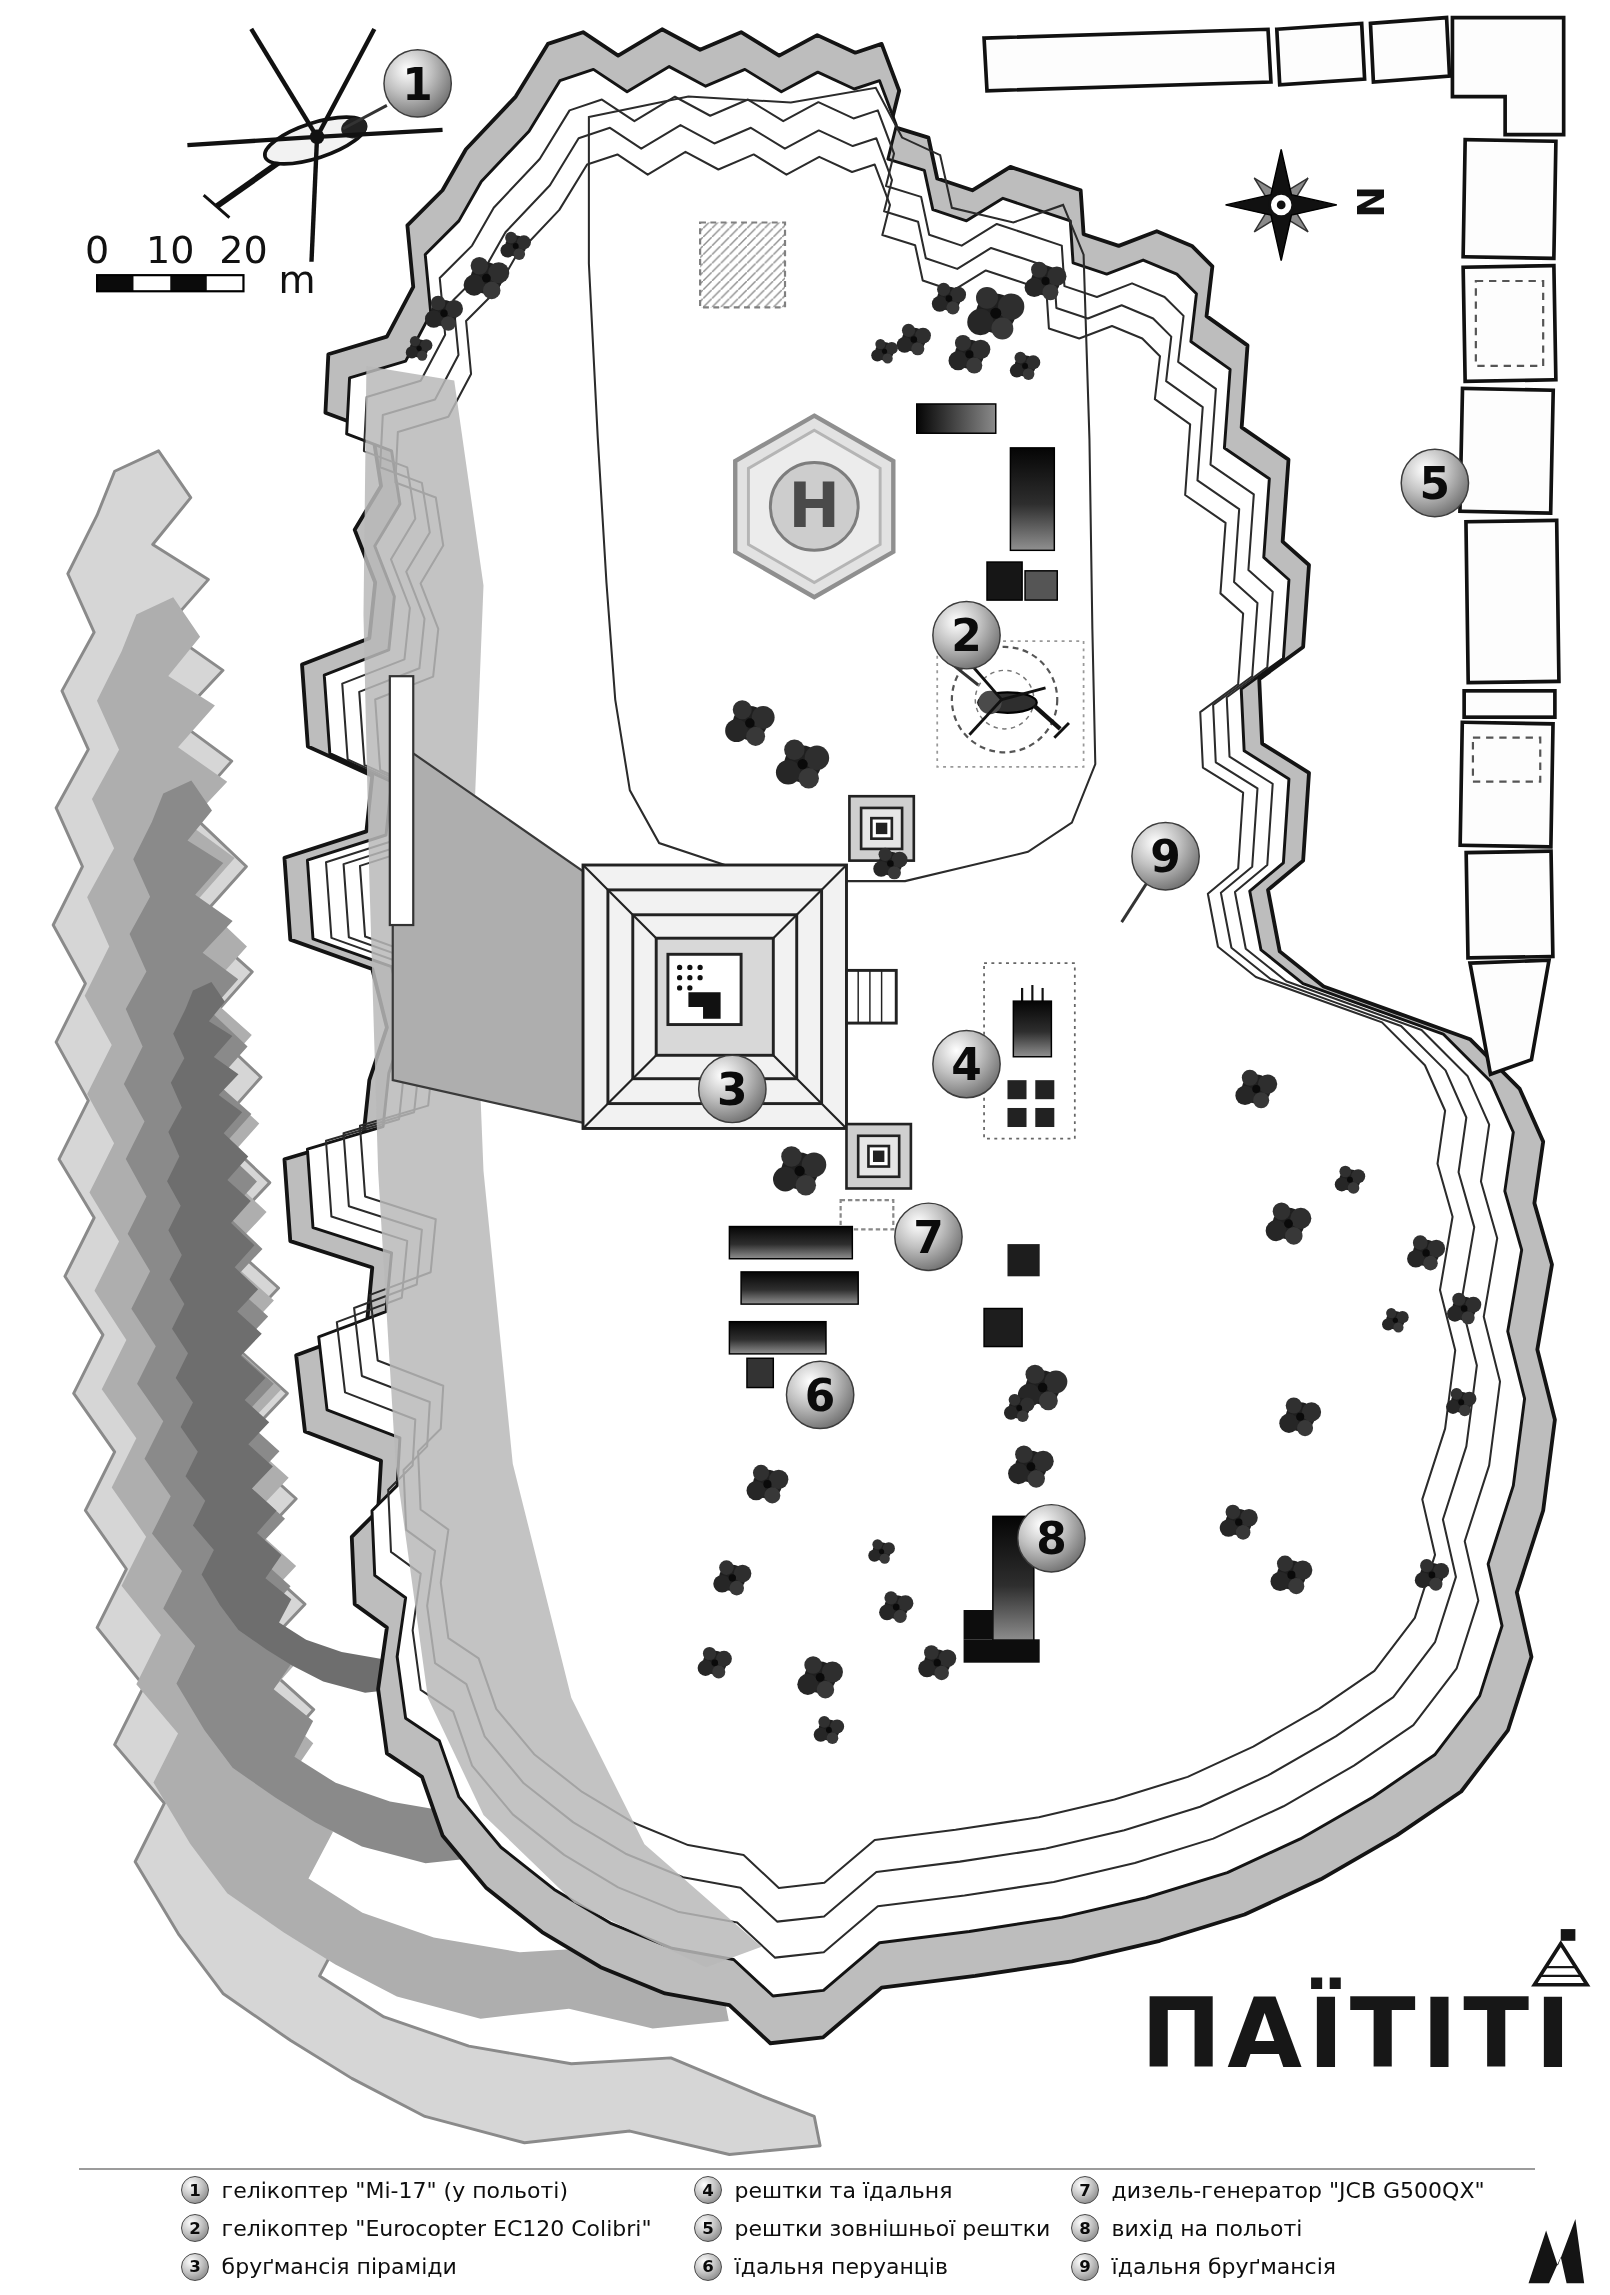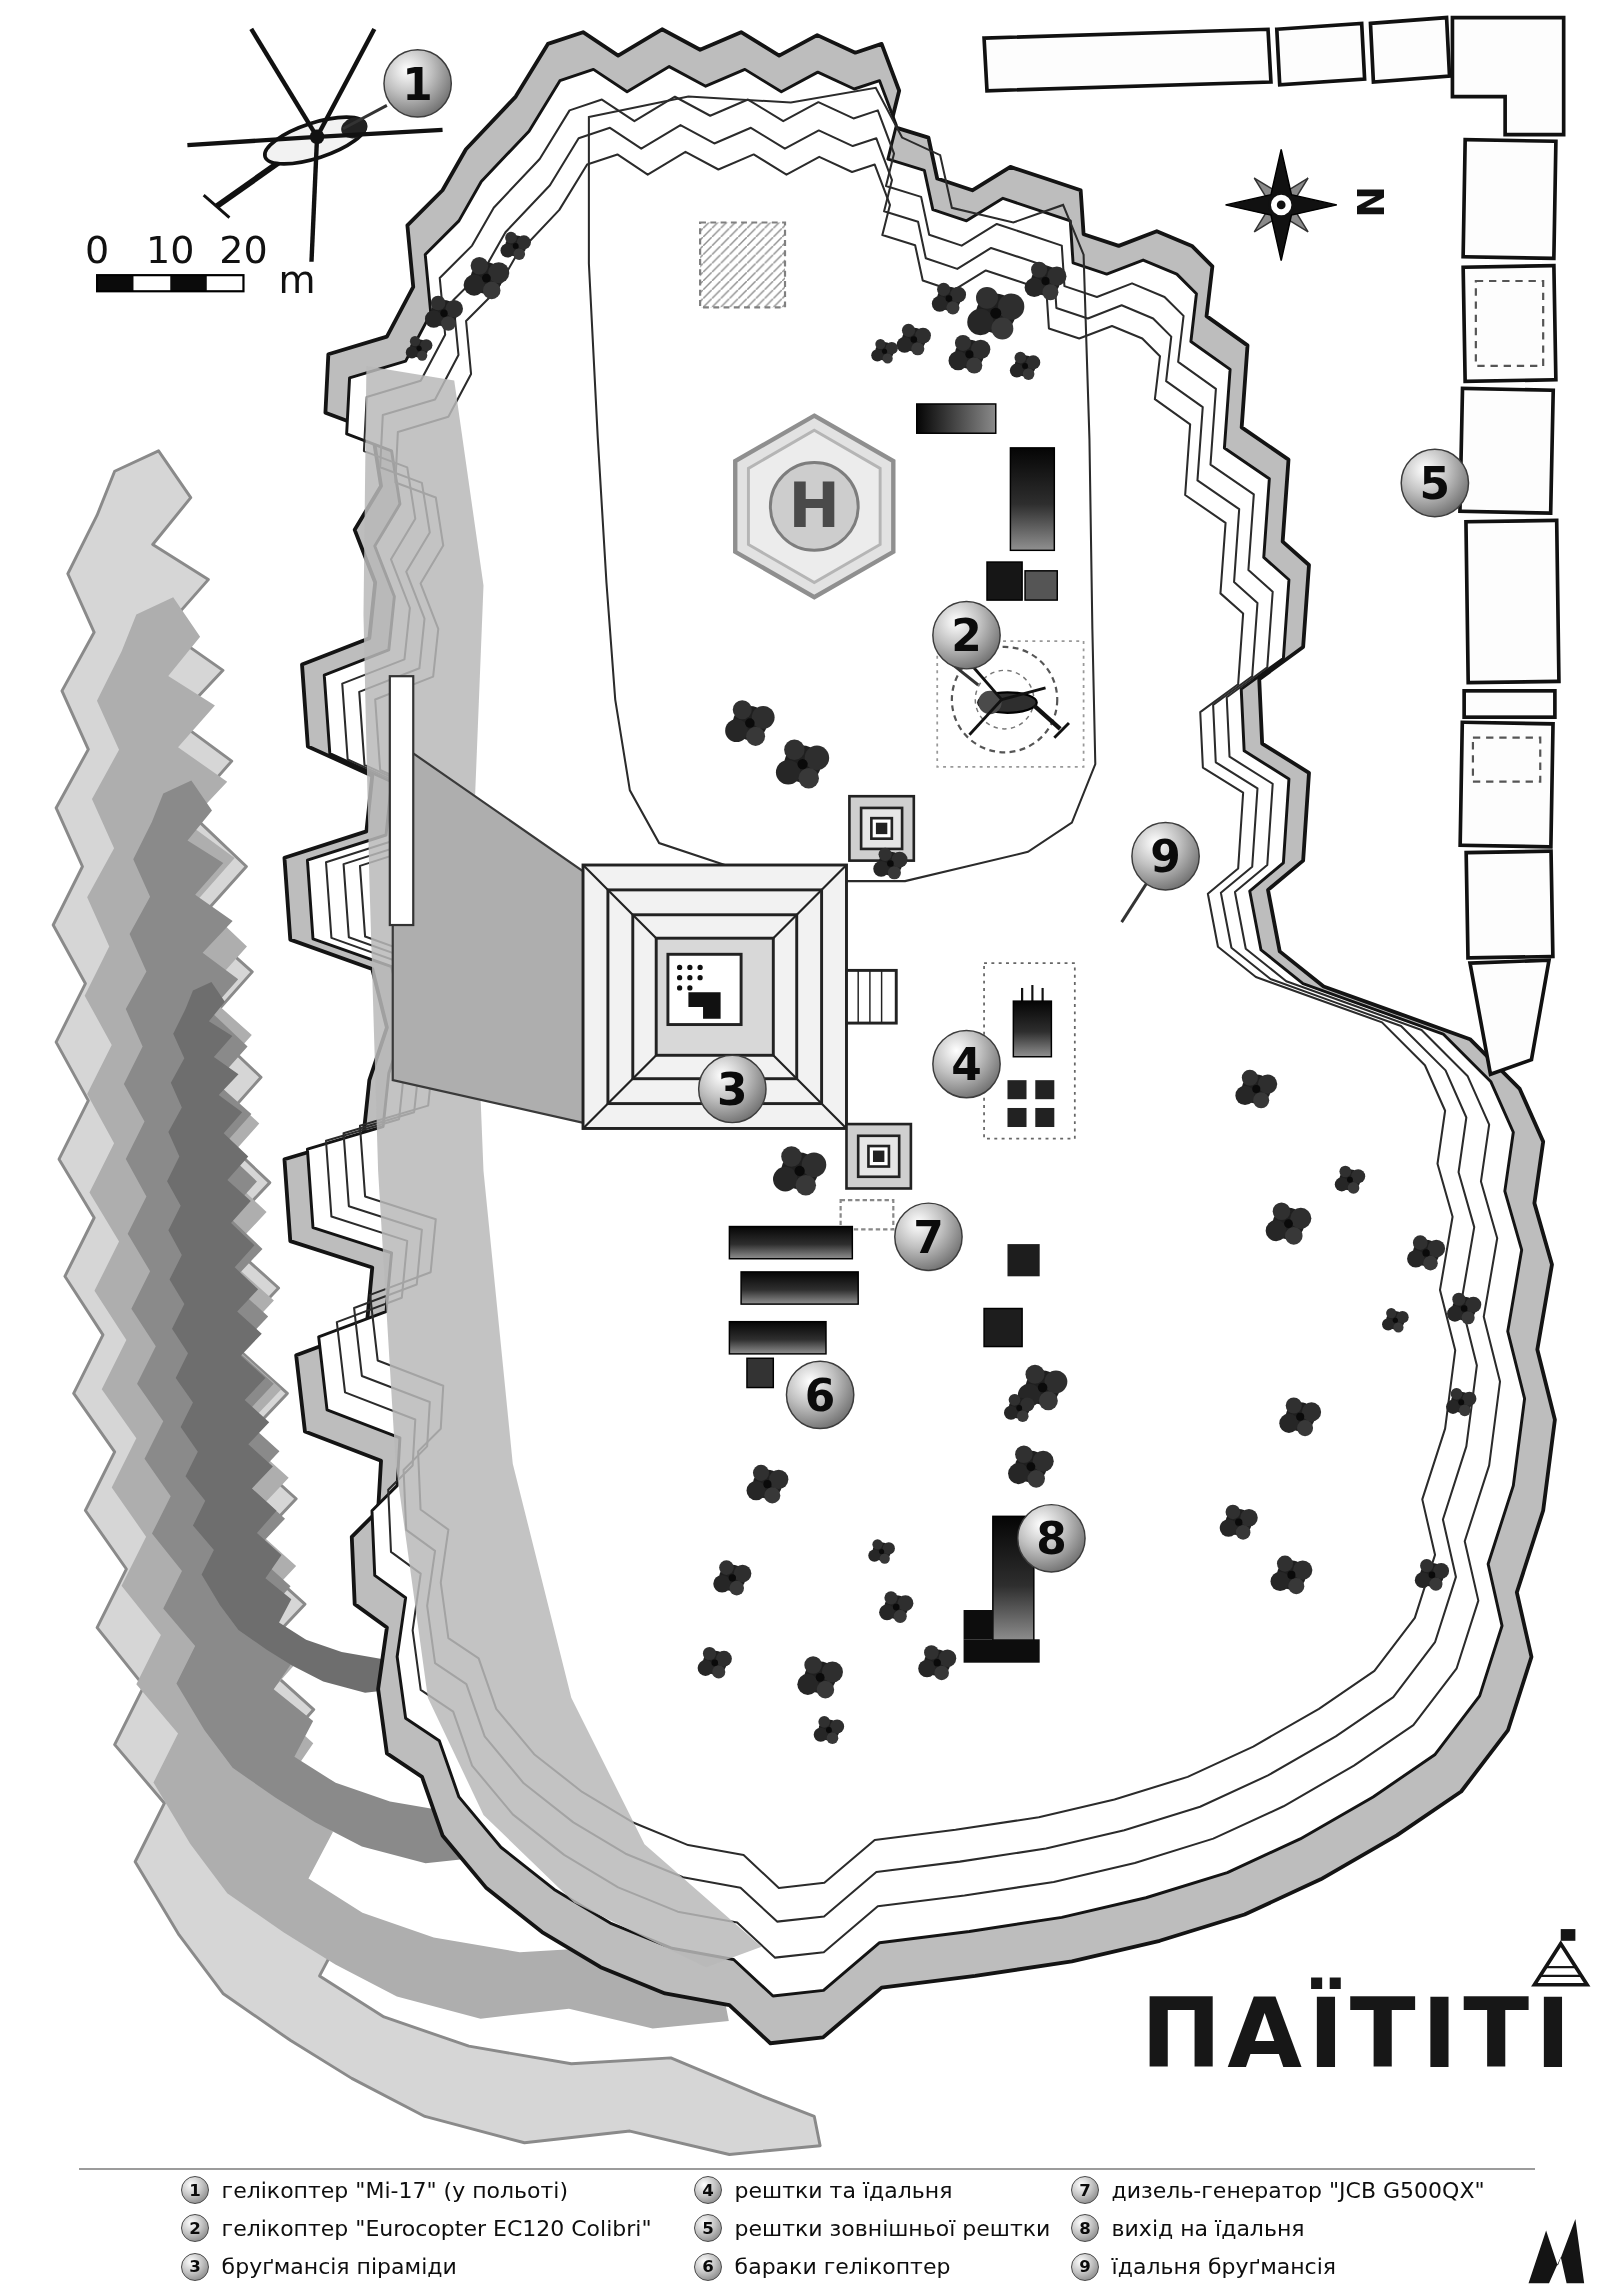--- a/index.html
+++ b/index.html
@@ -358,36 +358,36 @@
     <div class="legend-item">
       <span class="legend-ball">
             <span>5</span>
           </span>
       <span class="legend-text">рештки зовнішньої рештки</span>
     </div>
     <div class="legend-item">
       <span class="legend-ball">
             <span>6</span>
           </span>
-      <span class="legend-text">бараки гелікоптер</span>
+      <span class="legend-text">їдальня перуанців</span>
     </div>
   </div>
 
   <div class="legend-col c3">
     <div class="legend-item">
       <span class="legend-ball">
             <span>7</span>
           </span>
       <span class="legend-text">дизель-генератор "JCB G500QX"</span>
     </div>
     <div class="legend-item">
       <span class="legend-ball">
             <span>8</span>
           </span>
-      <span class="legend-text">вихід на їдальня</span>
+      <span class="legend-text">вихід на польоті</span>
     </div>
     <div class="legend-item">
       <span class="legend-ball">
             <span>9</span>
           </span>
       <span class="legend-text">їдальня бруґмансія</span>
     </div>
   </div>
 </div>
 

